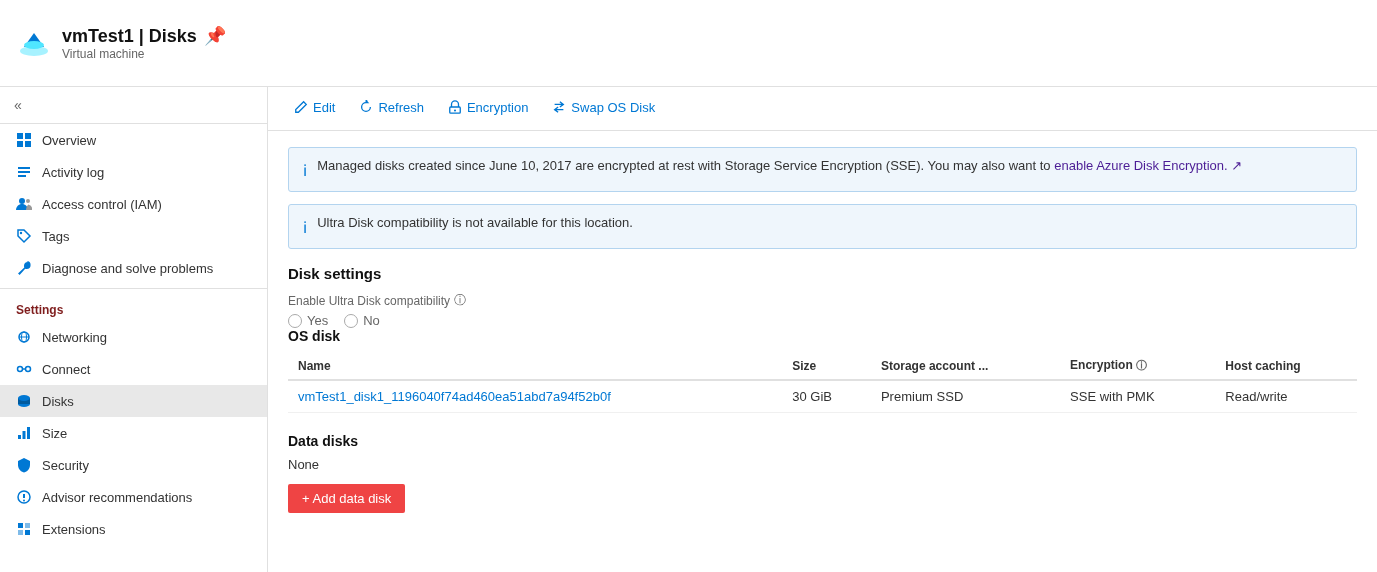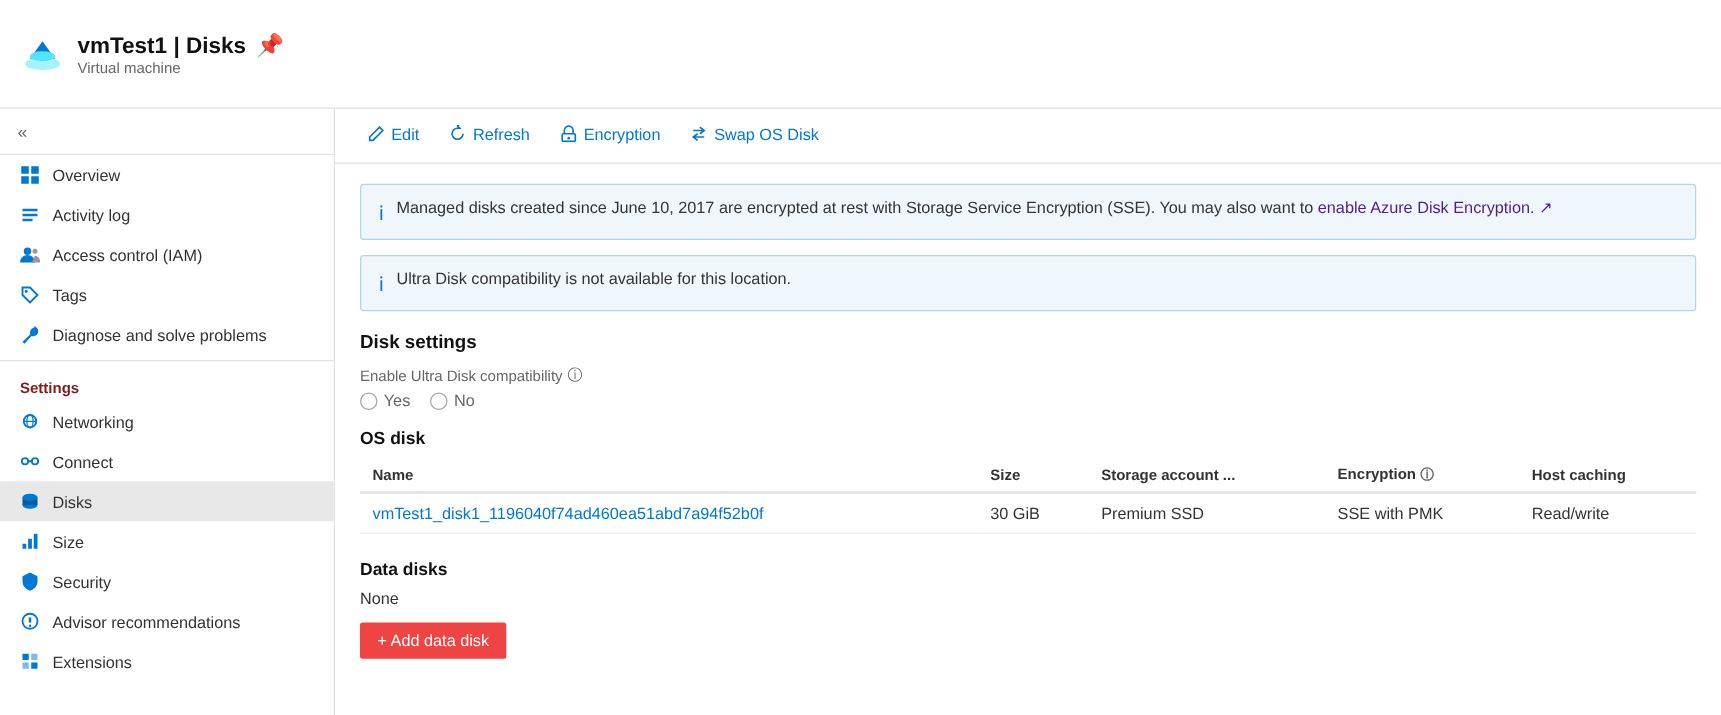--- a/index.html
+++ b/index.html
@@ -134,21 +134,21 @@
       font-size: 16px;
       flex-shrink: 0;
       margin-top: 1px;
     }
     .info-text a { color: #4c1d95; text-decoration: none; }
 
     .disk-settings-section { margin-top: 16px; }
     .section-title { font-size: 15px; font-weight: 600; margin-bottom: 10px; color: #111; }
 
     .setting-label { font-size: 12px; color: #666; margin-bottom: 4px; display: flex; align-items: center; gap: 4px; }
-    .radio-group { display: flex; gap: 16px; margin-bottom: 14px; align-items: center; }
+    .radio-group { display: flex; gap: 16px; margin-bottom: 0; align-items: center; }
     .radio-option { display: flex; align-items: center; gap: 5px; font-size: 13px; color: #666; cursor: default; }
     .radio-circle {
       width: 14px; height: 14px; border-radius: 50%; border: 1.5px solid #aaa; background: #fff; display: inline-block;
     }
 
     .subsection-title { font-size: 14px; font-weight: 600; margin-bottom: 8px; color: #111; }
 
     .disk-table { width: 100%; border-collapse: collapse; margin-bottom: 20px; }
     .disk-table th {
       text-align: left;

